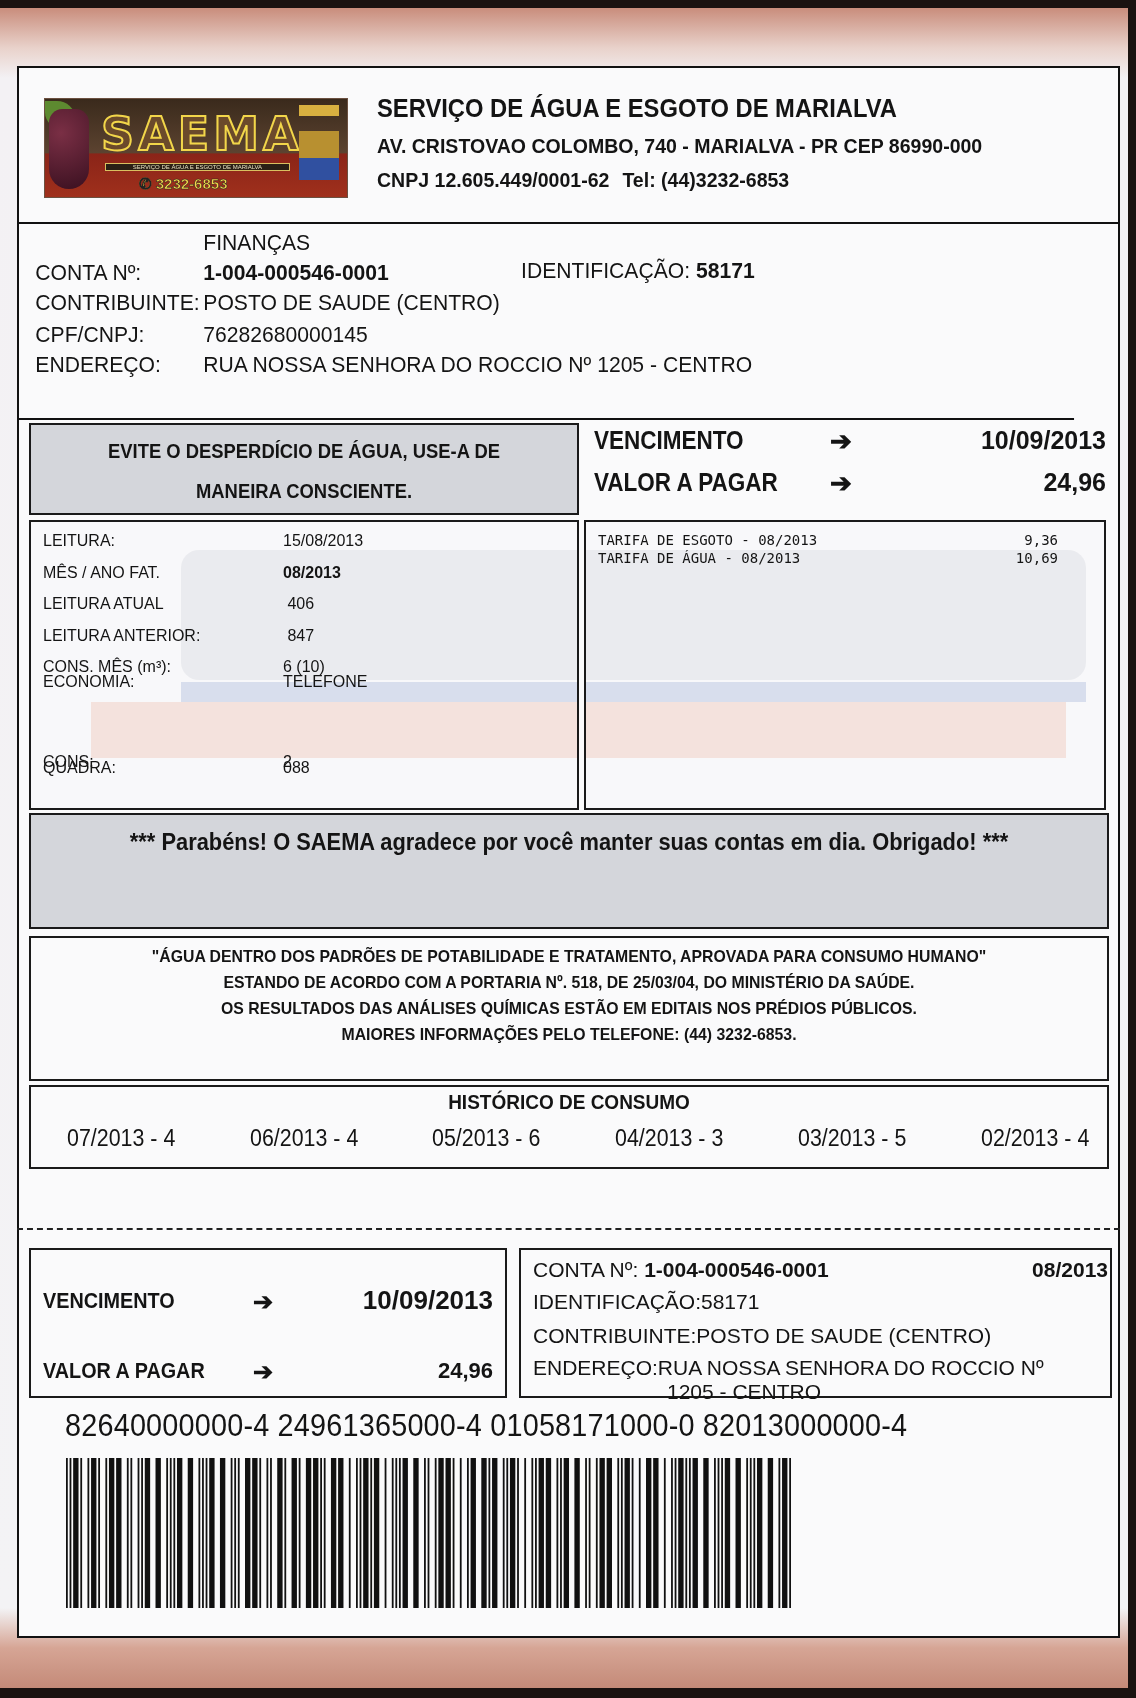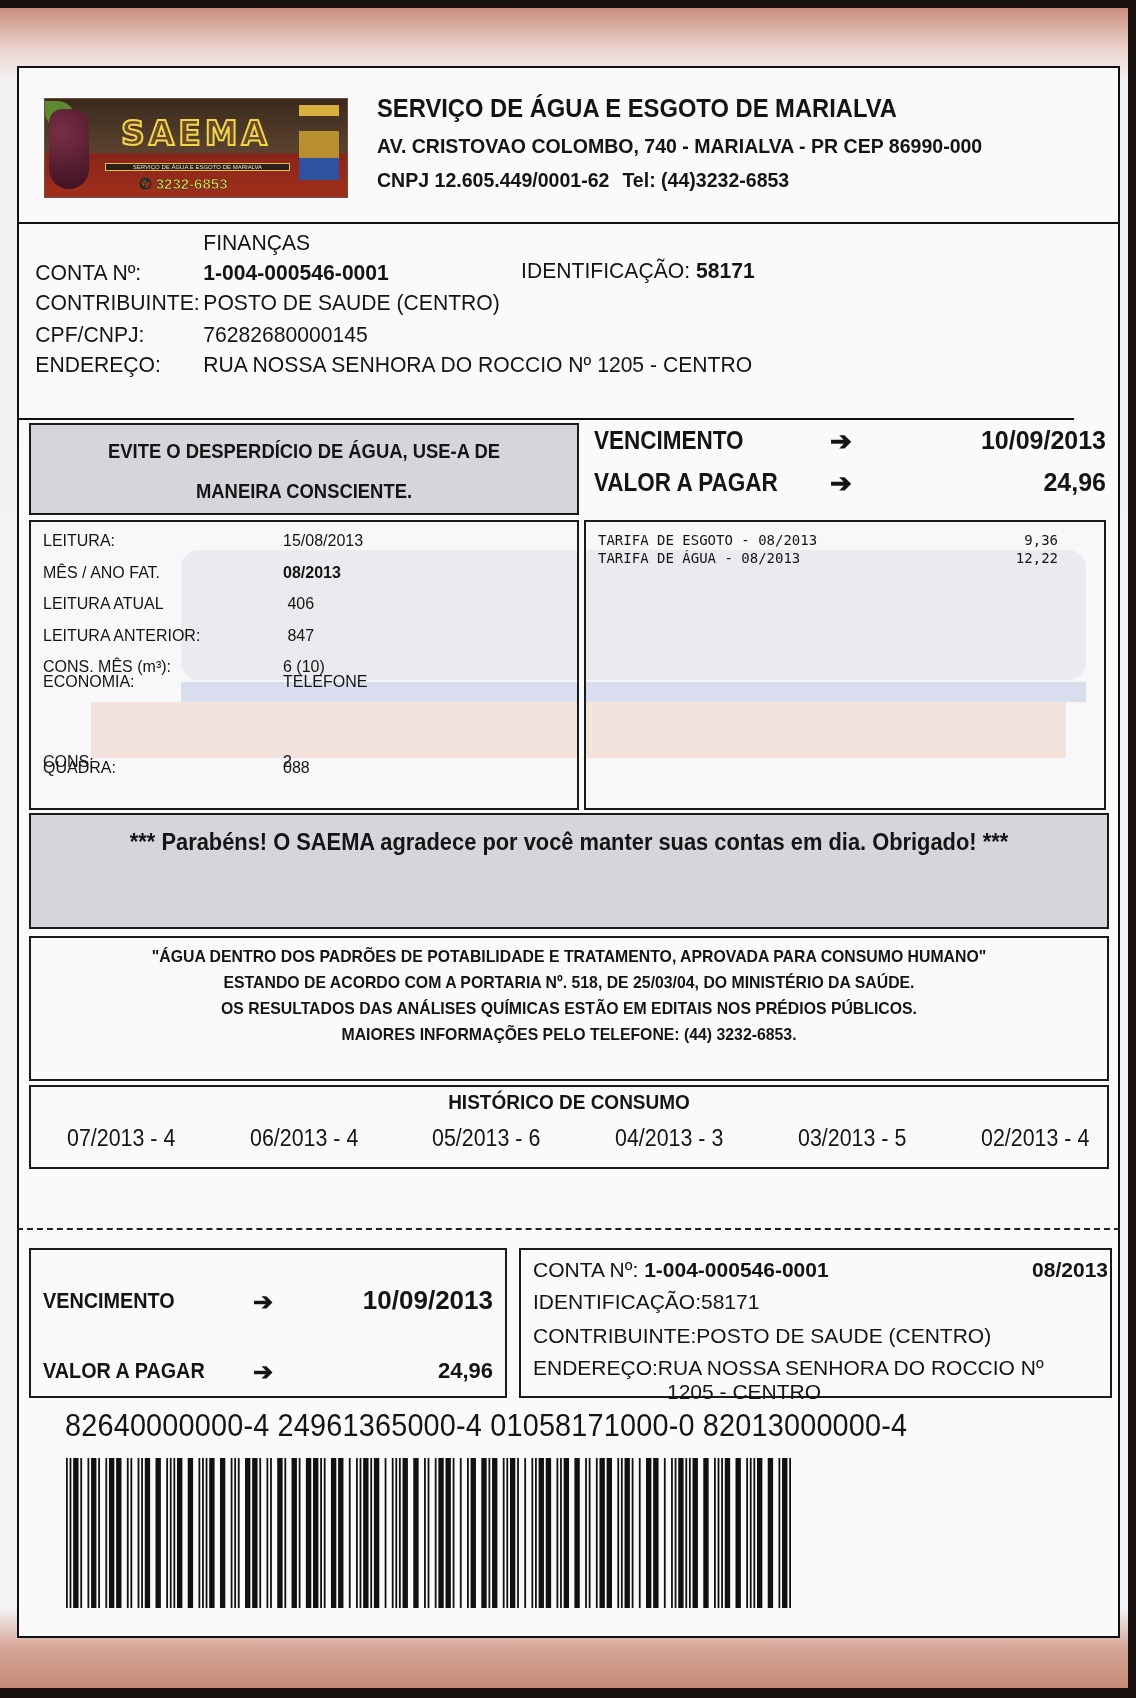--- a/index.html
+++ b/index.html
@@ -25,21 +25,21 @@
   .logo {
     position: absolute; left: 25px; top: 30px; width: 304px; height: 100px;
     background: linear-gradient(180deg, #3a2a1c 0%, #5c4330 55%, #8a2418 56%, #a0301c 100%);
     border: 1px solid #6b5040; overflow: hidden;
   }
   .logo .grapes { position:absolute; left:4px; top:10px; width:40px; height:80px; border-radius: 20px 20px 30px 30px;
     background: radial-gradient(circle at 30% 30%, #7a2f45, #3a1020); }
   .logo .leaf { position:absolute; left:0; top:2px; width:30px; height:28px; background:#5d8a30; border-radius: 0 60% 0 60%; }
   .logo .word {
     position:absolute; left:56px; top:6px; width:190px; height:58px;
-    font-family: "DejaVu Sans", sans-serif; font-weight:bold; font-size:33px; letter-spacing: 4px;
+    font-family: "DejaVu Sans", sans-serif; font-weight:bold; font-size:46px; letter-spacing: 4px;
     color:#6b4a2b; -webkit-text-stroke: 2px #f2d64a; text-align:center; line-height:58px;
   }
   .logo .sub { position:absolute; left:60px; top:64px; width:185px; height:8px; background:#2a2016; border:1px solid #d9c060;
     font-size:6px; color:#e8e0c0; text-align:center; line-height:6px; }
   .logo .phone { position:absolute; left:94px; top:76px; font-size:15px; font-weight:bold; color:#f2d64a; -webkit-text-stroke: 0.5px #222; }
   .logo .valve { position:absolute; right:8px; top:6px; width:40px; height:88px;
     background: linear-gradient(180deg, #d8b040 0 12%, transparent 12% 30%, #b89030 30% 60%, #3050a0 60% 85%, transparent 85%); }
   .h-title { position:absolute; left:358px; top:26px; font-size:25px; font-weight:bold; transform: scaleX(0.95); transform-origin:left; }
   .h-addr  { position:absolute; left:358px; top:66px; font-size:21px; font-weight:bold; transform: scaleX(0.93); transform-origin:left; }
   .h-cnpj  { position:absolute; left:358px; top:100px; font-size:21px; font-weight:bold; transform: scaleX(0.93); transform-origin:left; }
@@ -203,21 +203,21 @@
       <div class="wm wm-band" style="left:-400px"></div>
       <div class="wm wm-strip" style="left:-400px"></div>
       <div class="wm wm-red" style="left:-400px;width:880px"></div>
       <div id="tariff-rows">
           <div class="tar-row" style="top: 10px;">
             <span class="lbl">TARIFA DE ESGOTO - 08/2013</span>
             <span class="val">9,36</span>
           </div>
           <div class="tar-row" style="top: 28px;">
             <span class="lbl">TARIFA DE ÁGUA - 08/2013</span>
-            <span class="val">12,22</span>
+            <span class="val">10,69</span>
           </div>
         </div>
     </div>
 
     <div class="box gray thanks">
       <div class="inner">*** Parabéns! O SAEMA agradece por você manter suas contas em dia. Obrigado! ***</div>
     </div>
 
     <div class="box notice">
       <div class="inner">

